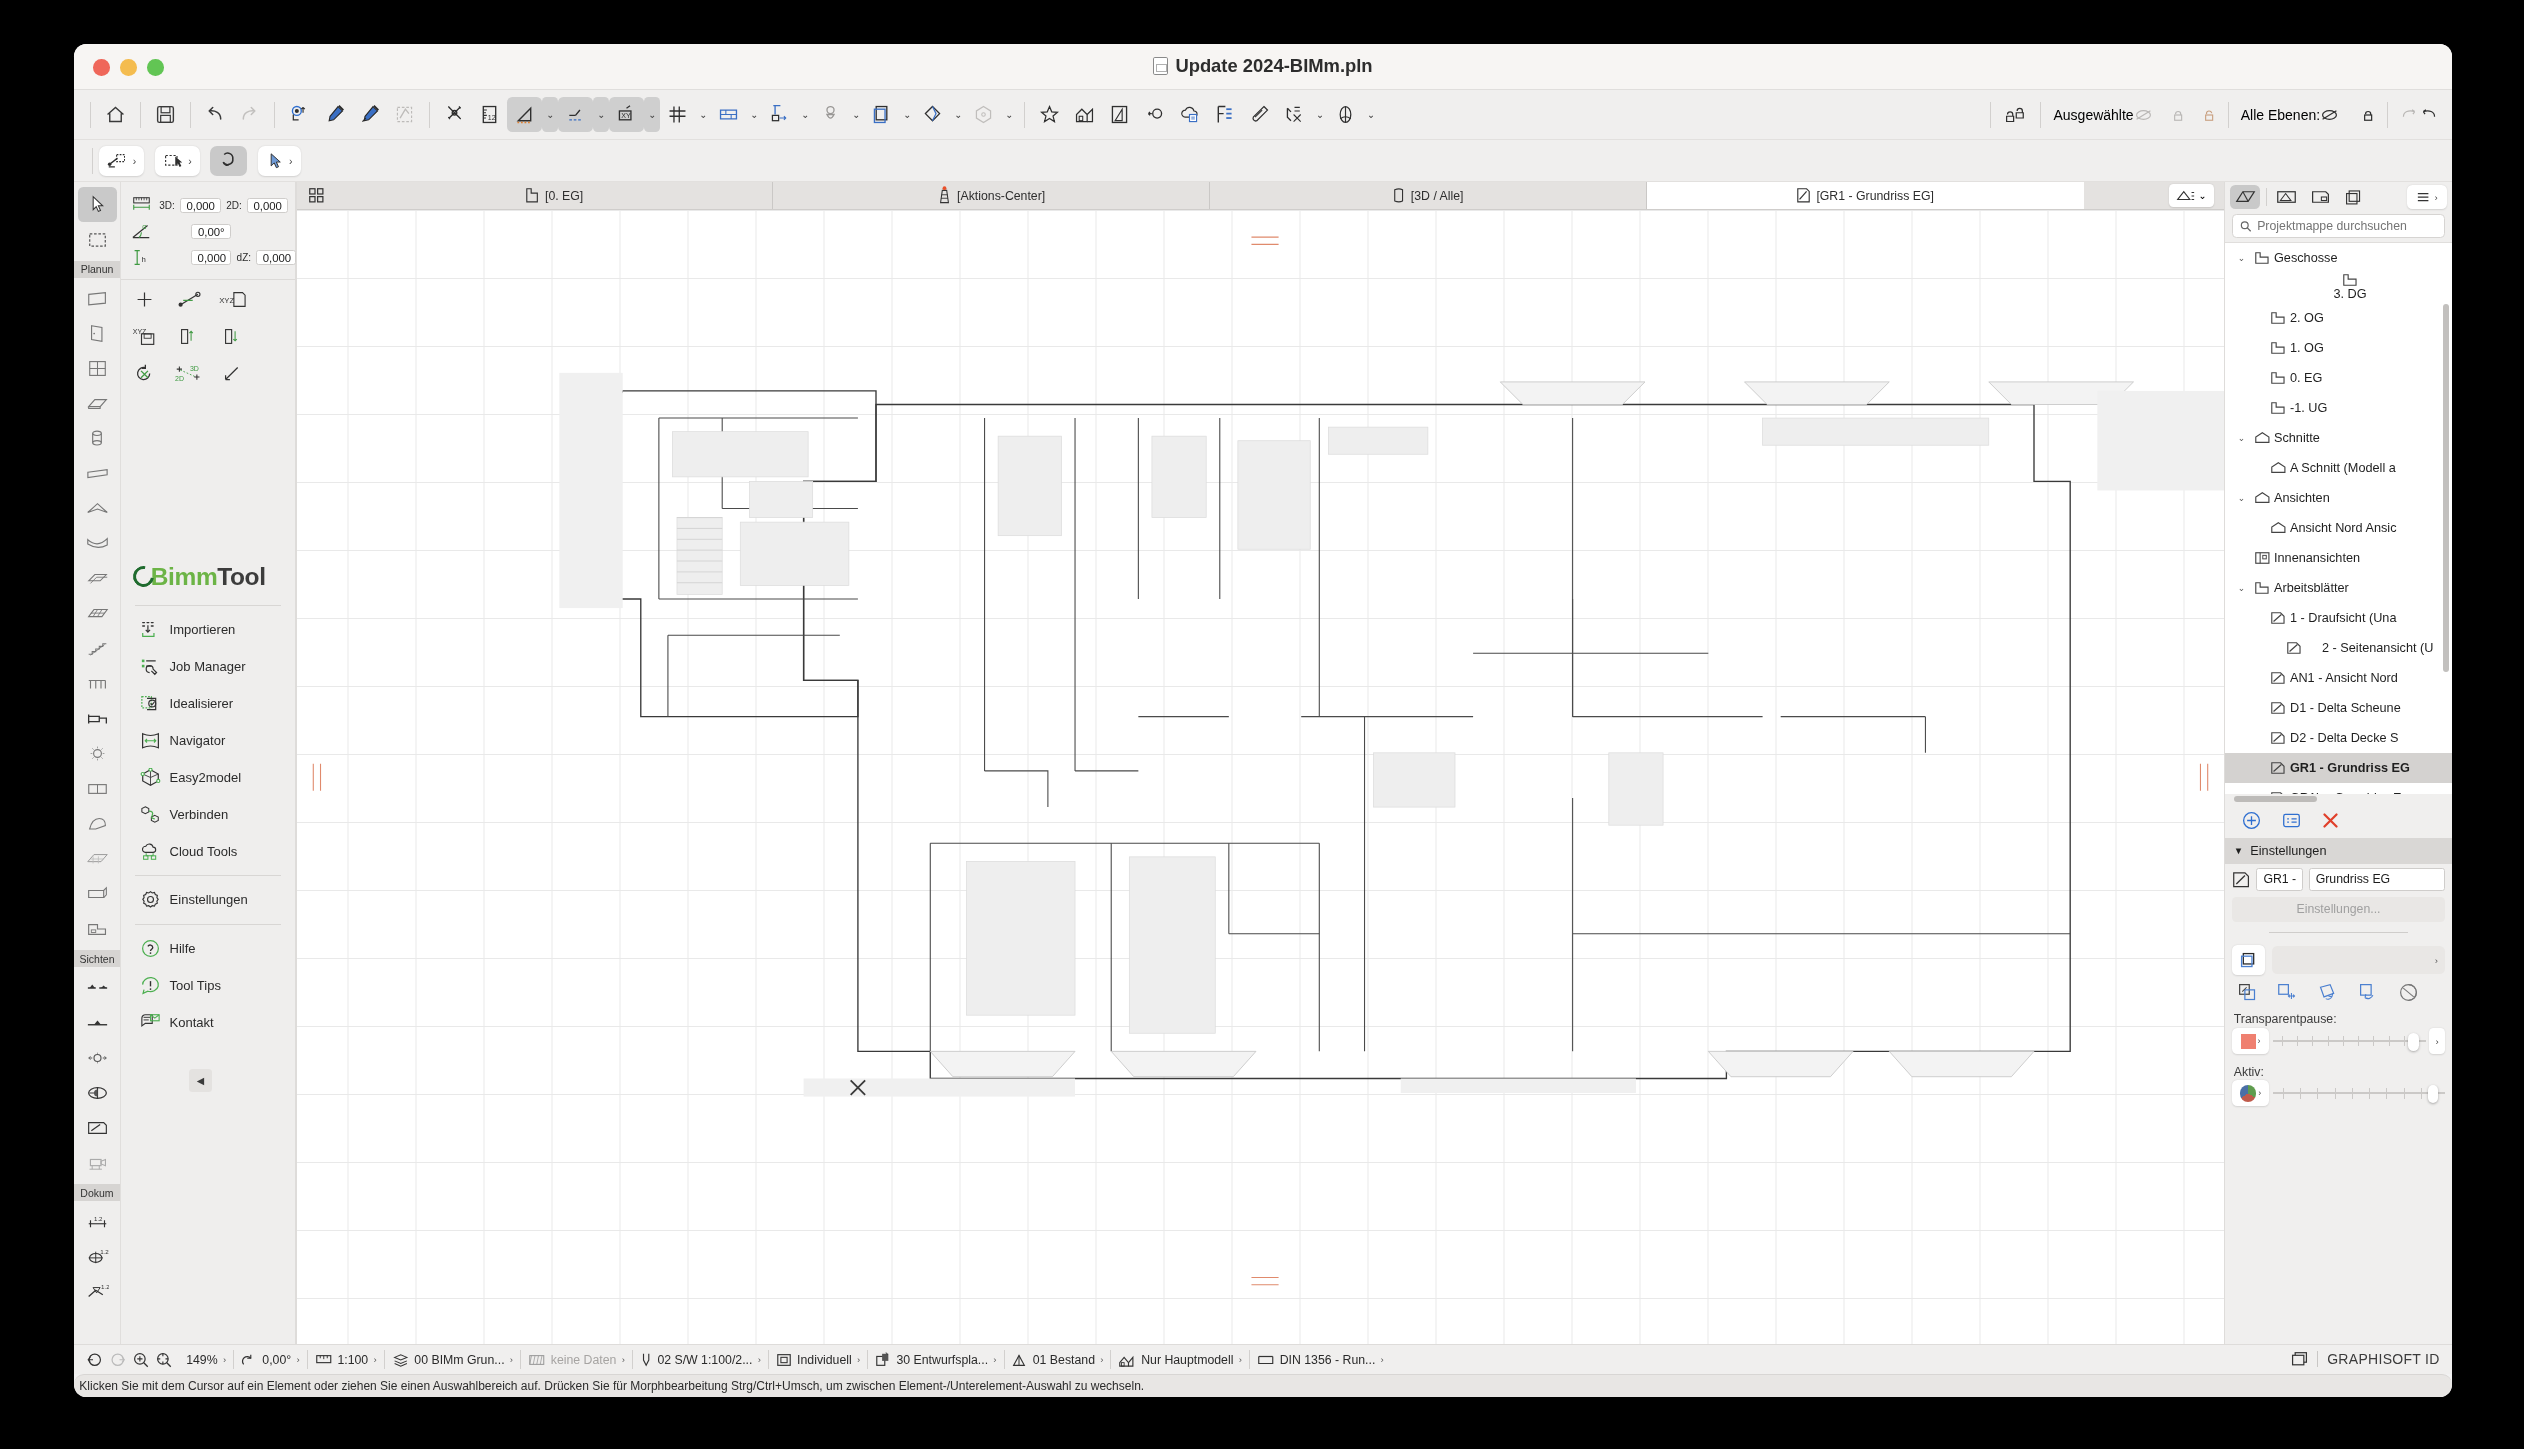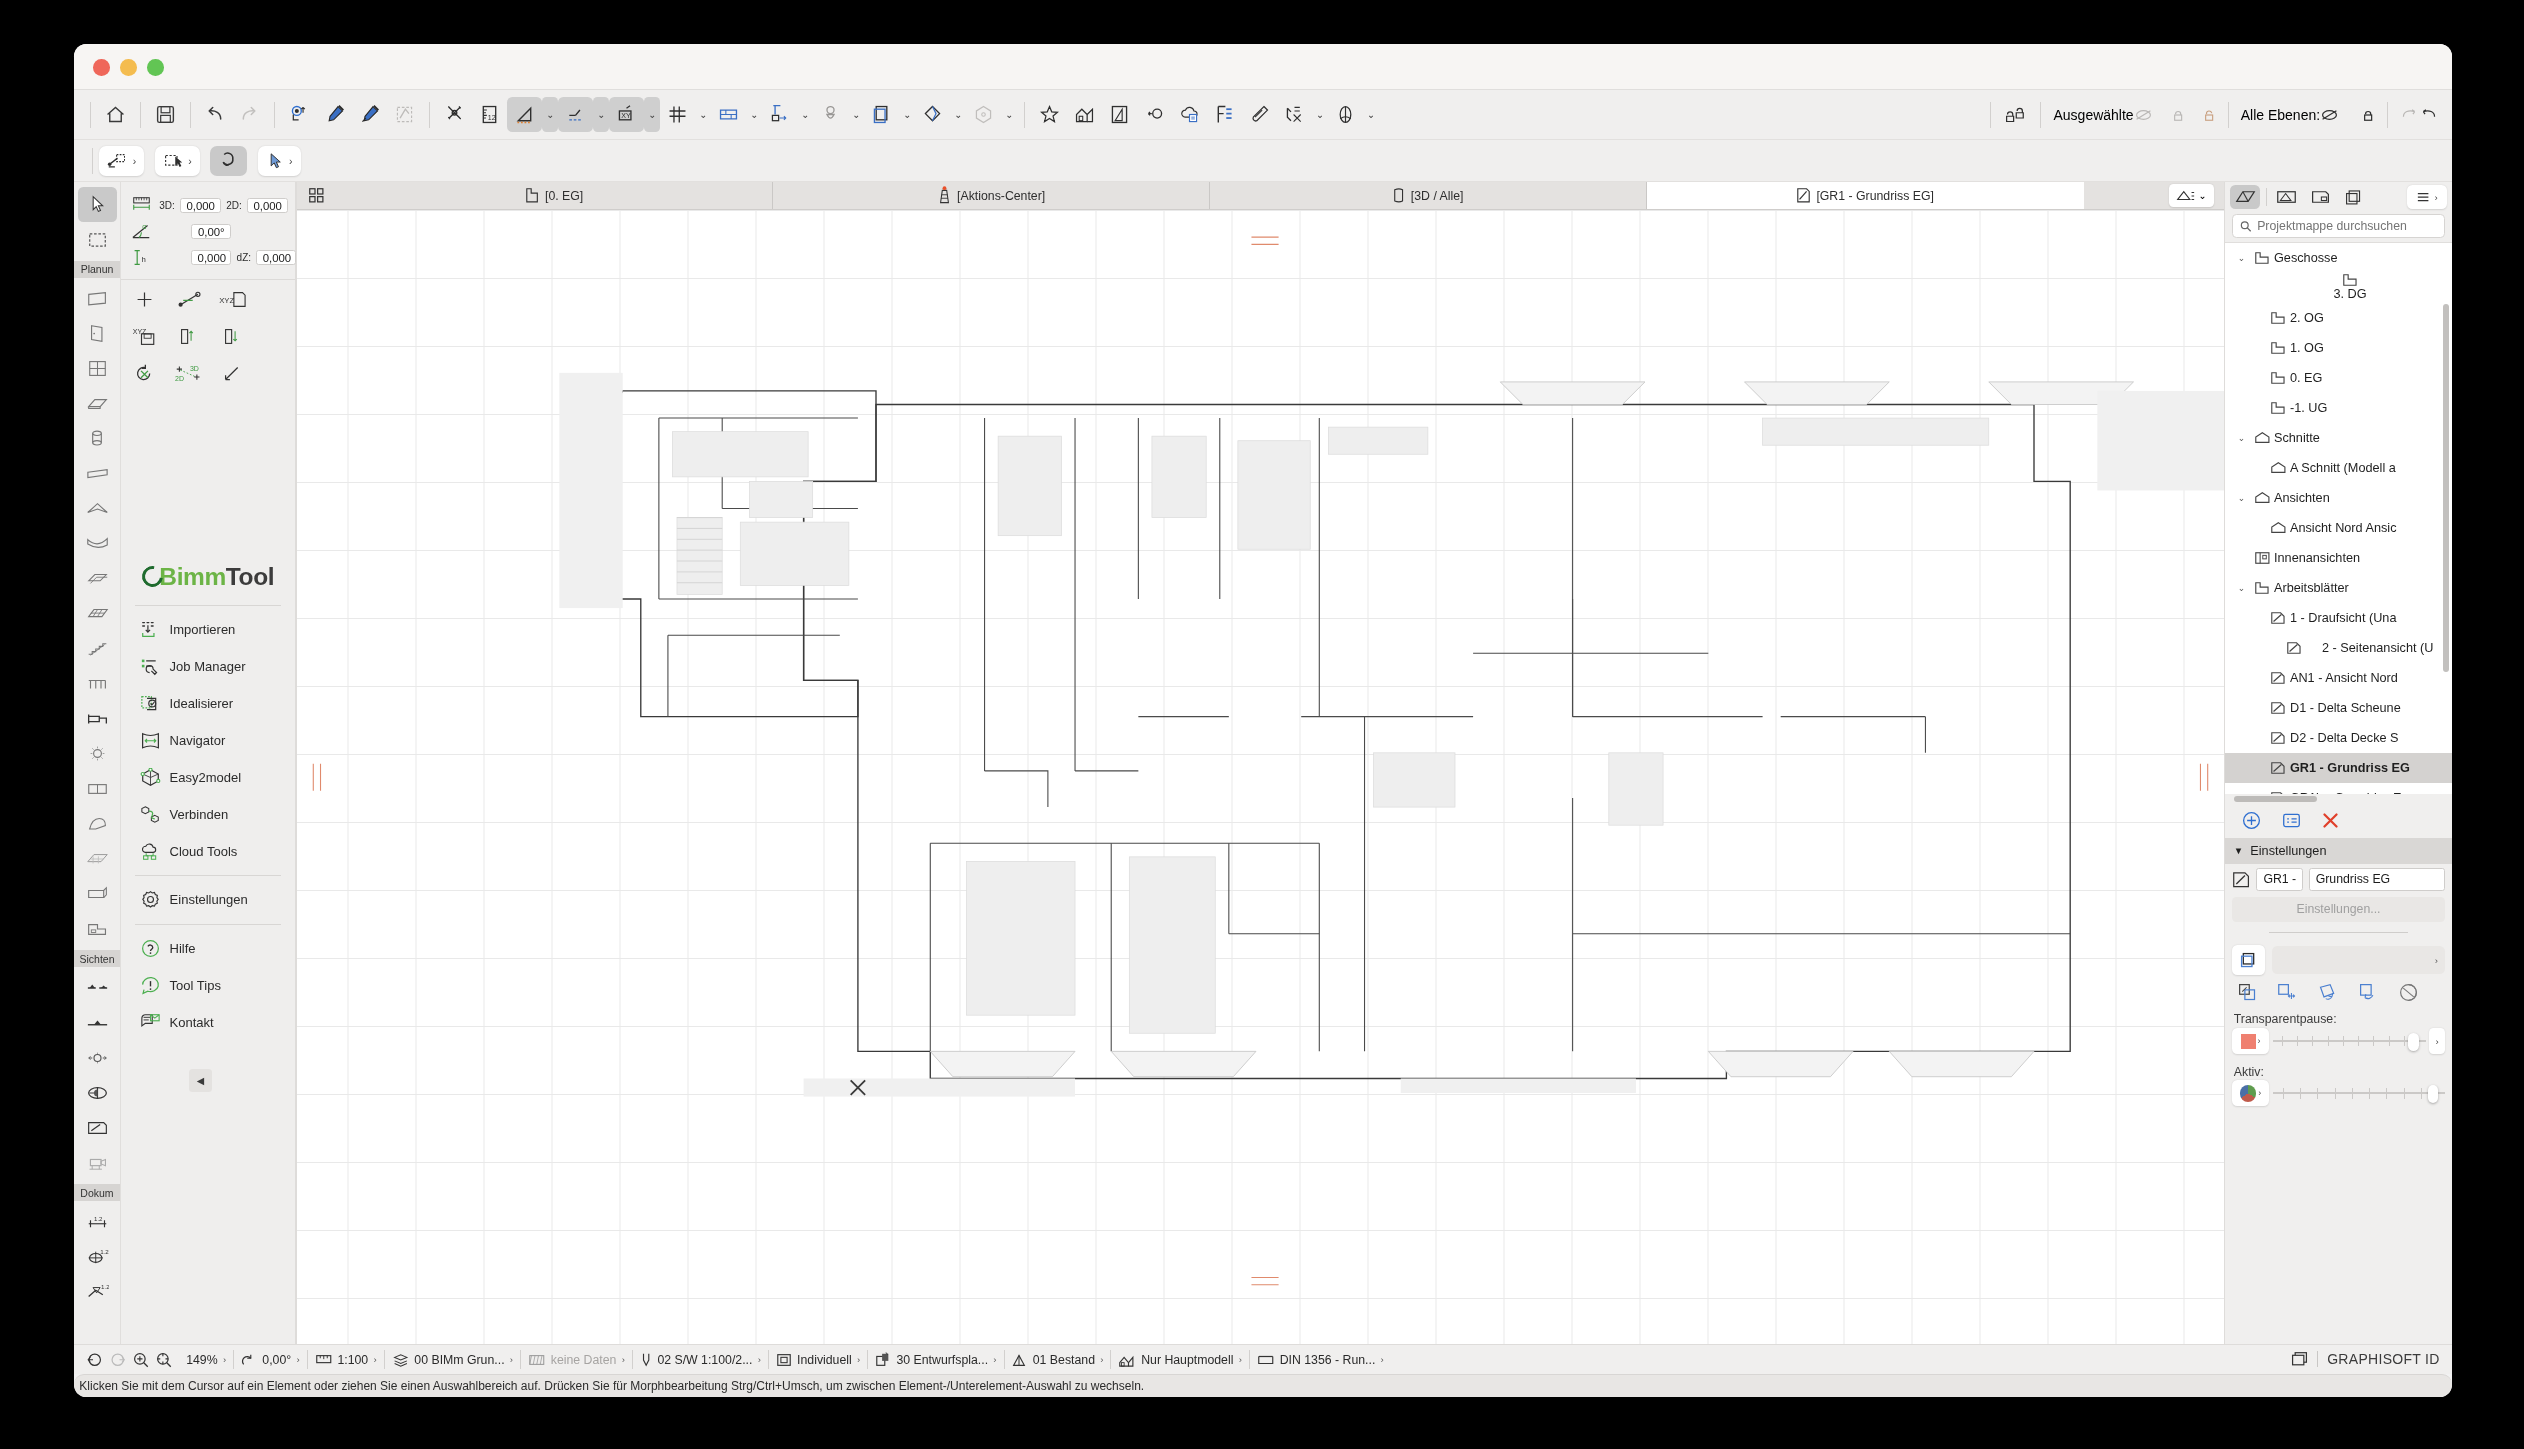--- a/index.html
+++ b/index.html
@@ -70,21 +70,21 @@
   .trow .ic { width:26px; height:21px; display:flex; align-items:center; justify-content:center; flex:none;}
   .trow .lb { font-size:10px; color:#2c2c2c; }
   .tval { background:#fff; border:0.9px solid #cfcdcb; border-radius:2.6px; font-size:11.4px;
      color:#1b1b1b; padding:0.9px 5.3px; min-width:40px; text-align:center; }
   .tgrid { padding:7px 8.8px; display:flex; flex-wrap:wrap; gap:12.3px 14px; }
   .tgrid .gi { width:30px; height:24.5px; display:flex; align-items:center; justify-content:center;
     color:#3c3c3c;}
 
   
   .bimm { position:absolute; left:0; right:0; top:377px; padding:0 12.3px; }
-  .bimm-logo { text-align:center; font-size:24.5px; font-weight:bold; color:#3c3c3c;
+  .bimm-logo { text-align:left; font-size:24.5px; font-weight:bold; color:#3c3c3c;
     letter-spacing:-0.4px; padding:3.5px 0 8.8px 0;}
   .bimm-logo .g { color:#6cb446; }
   .bimm-logo .ring { display:inline-block; width:21px; height:21px; border:3.1px solid #1f6b2e;
      border-radius:50%; border-right-color:transparent; vertical-align:-2.6px; margin-right:-3.5px;
      transform:rotate(-35deg); }
   .bimm hr { border:0; border-top:0.9px solid #d8d6d4; margin:5.3px 1.8px; }
   .bimm-item { display:flex; align-items:center; gap:8px; height:37px; font-size:13px; color:#2b2b2b;
      padding-left:5.3px; }
   .bimm-ic { width:23px; height:21px; display:flex; align-items:center; justify-content:center;
      color:#3a3a3a; flex:none;}
@@ -193,20 +193,23 @@
 </head>
 <body>
 
 <div class="window">
 
   <div class="titlebar">
     <div class="traffic">
       <div class="dot r"></div>
       <div class="dot y"></div>
       <div class="dot g"></div>
+    </div>
+    <div class="title">
+      <span class="ficon"></span><span>Update 2024-BIMm.pln</span>
     </div>
   </div>
 
   <div class="toolbar">
     <div class="tb-sep"></div>
     <div class="tbtn">
         <svg width="23" height="23" viewBox="0 0 26 26">
           <path d="M4 13 L13 5 L22 13 M6.5 11.5 V21 H19.5 V11.5" fill="none" stroke="#3a3a3a" stroke-width="1.6"></path>
         </svg>
       </div>

